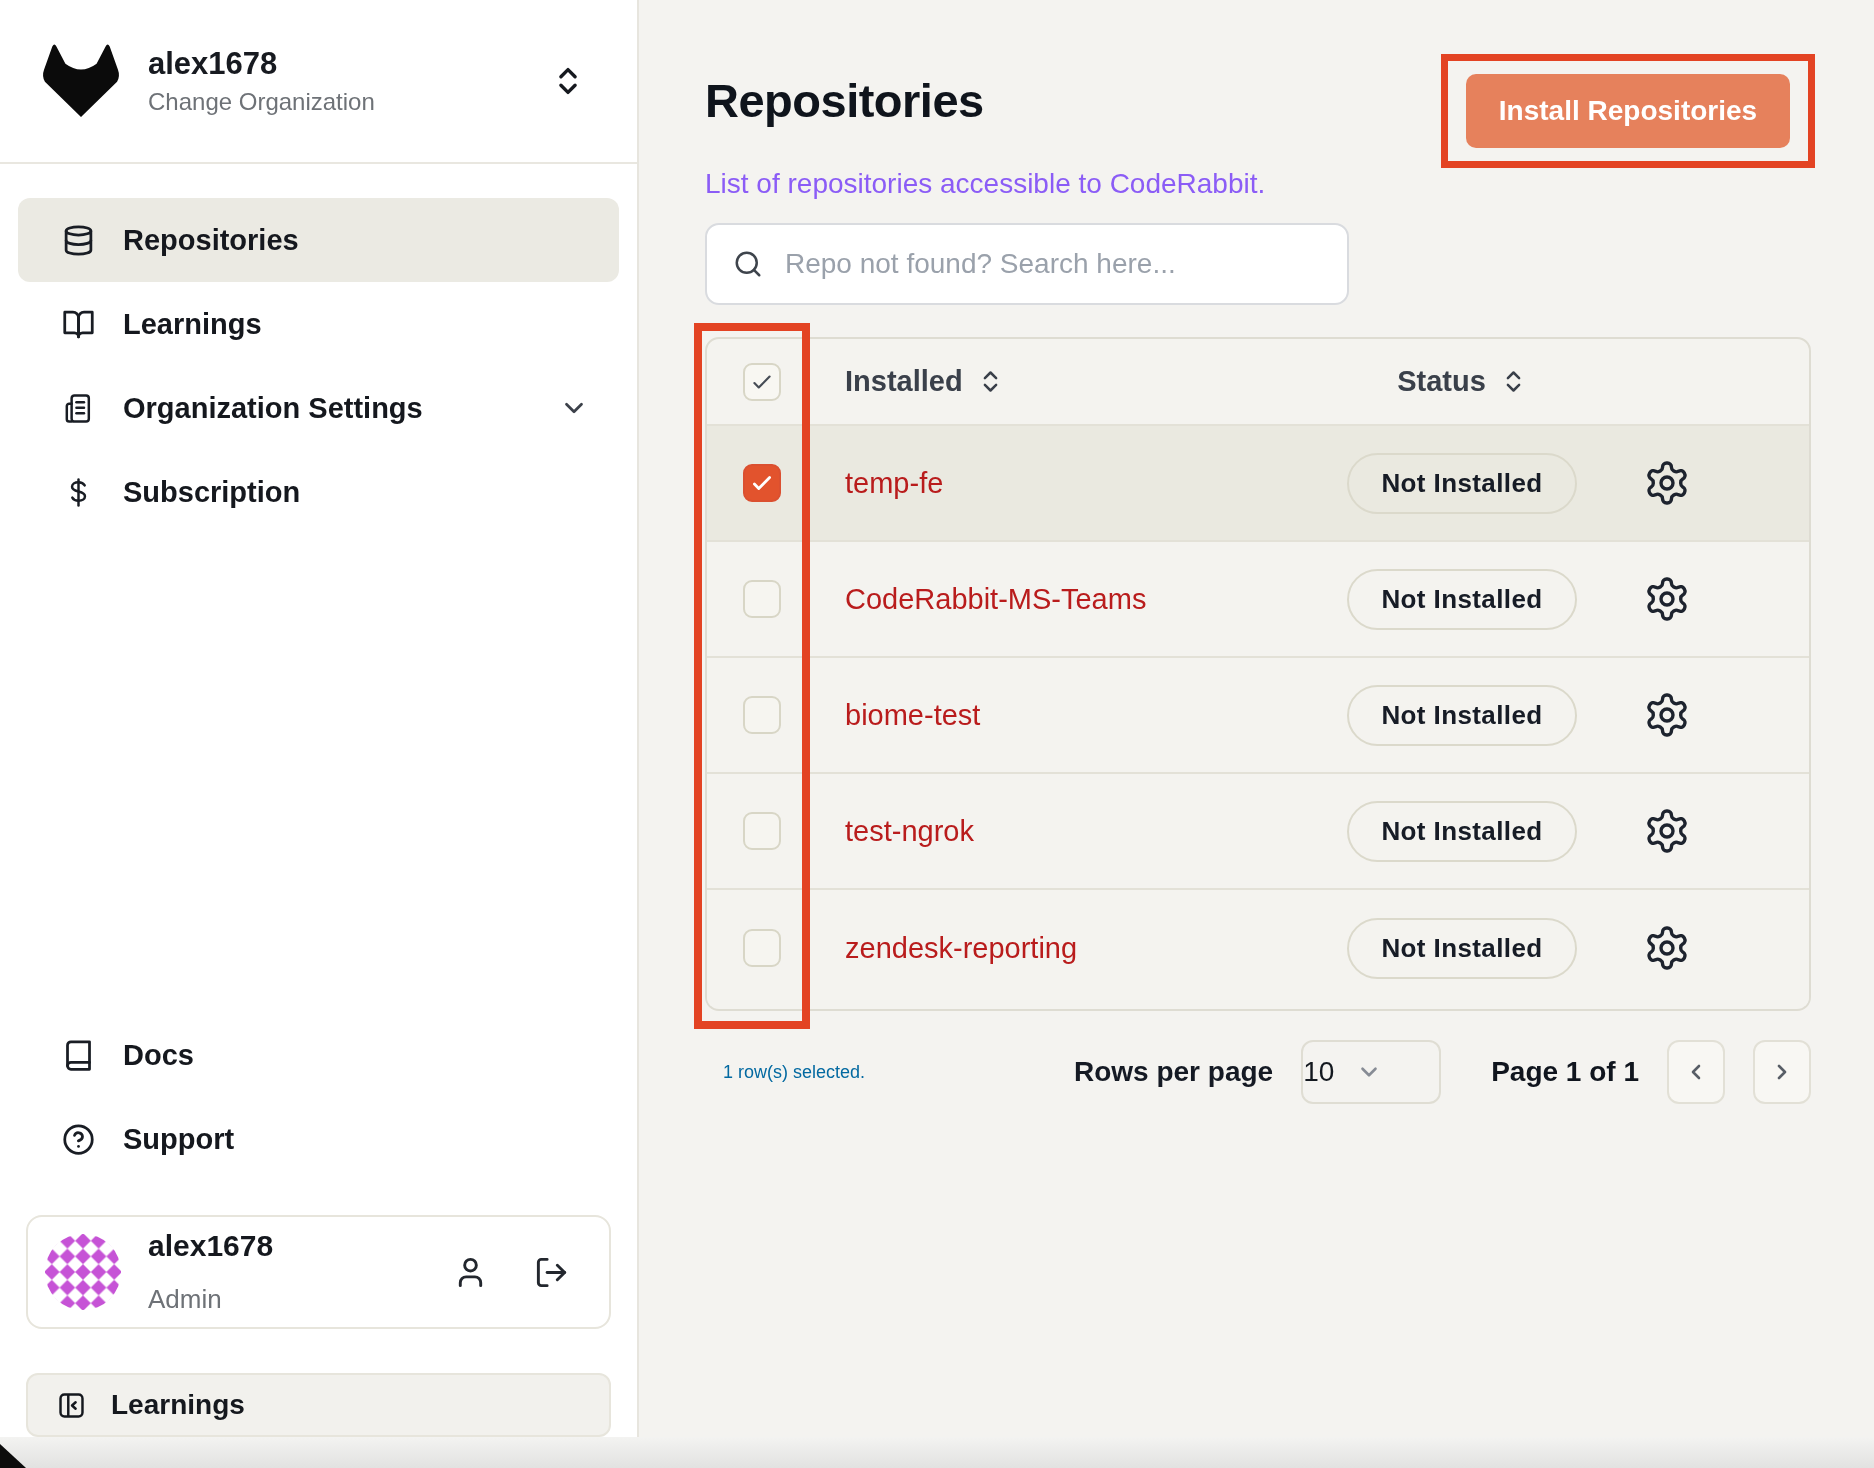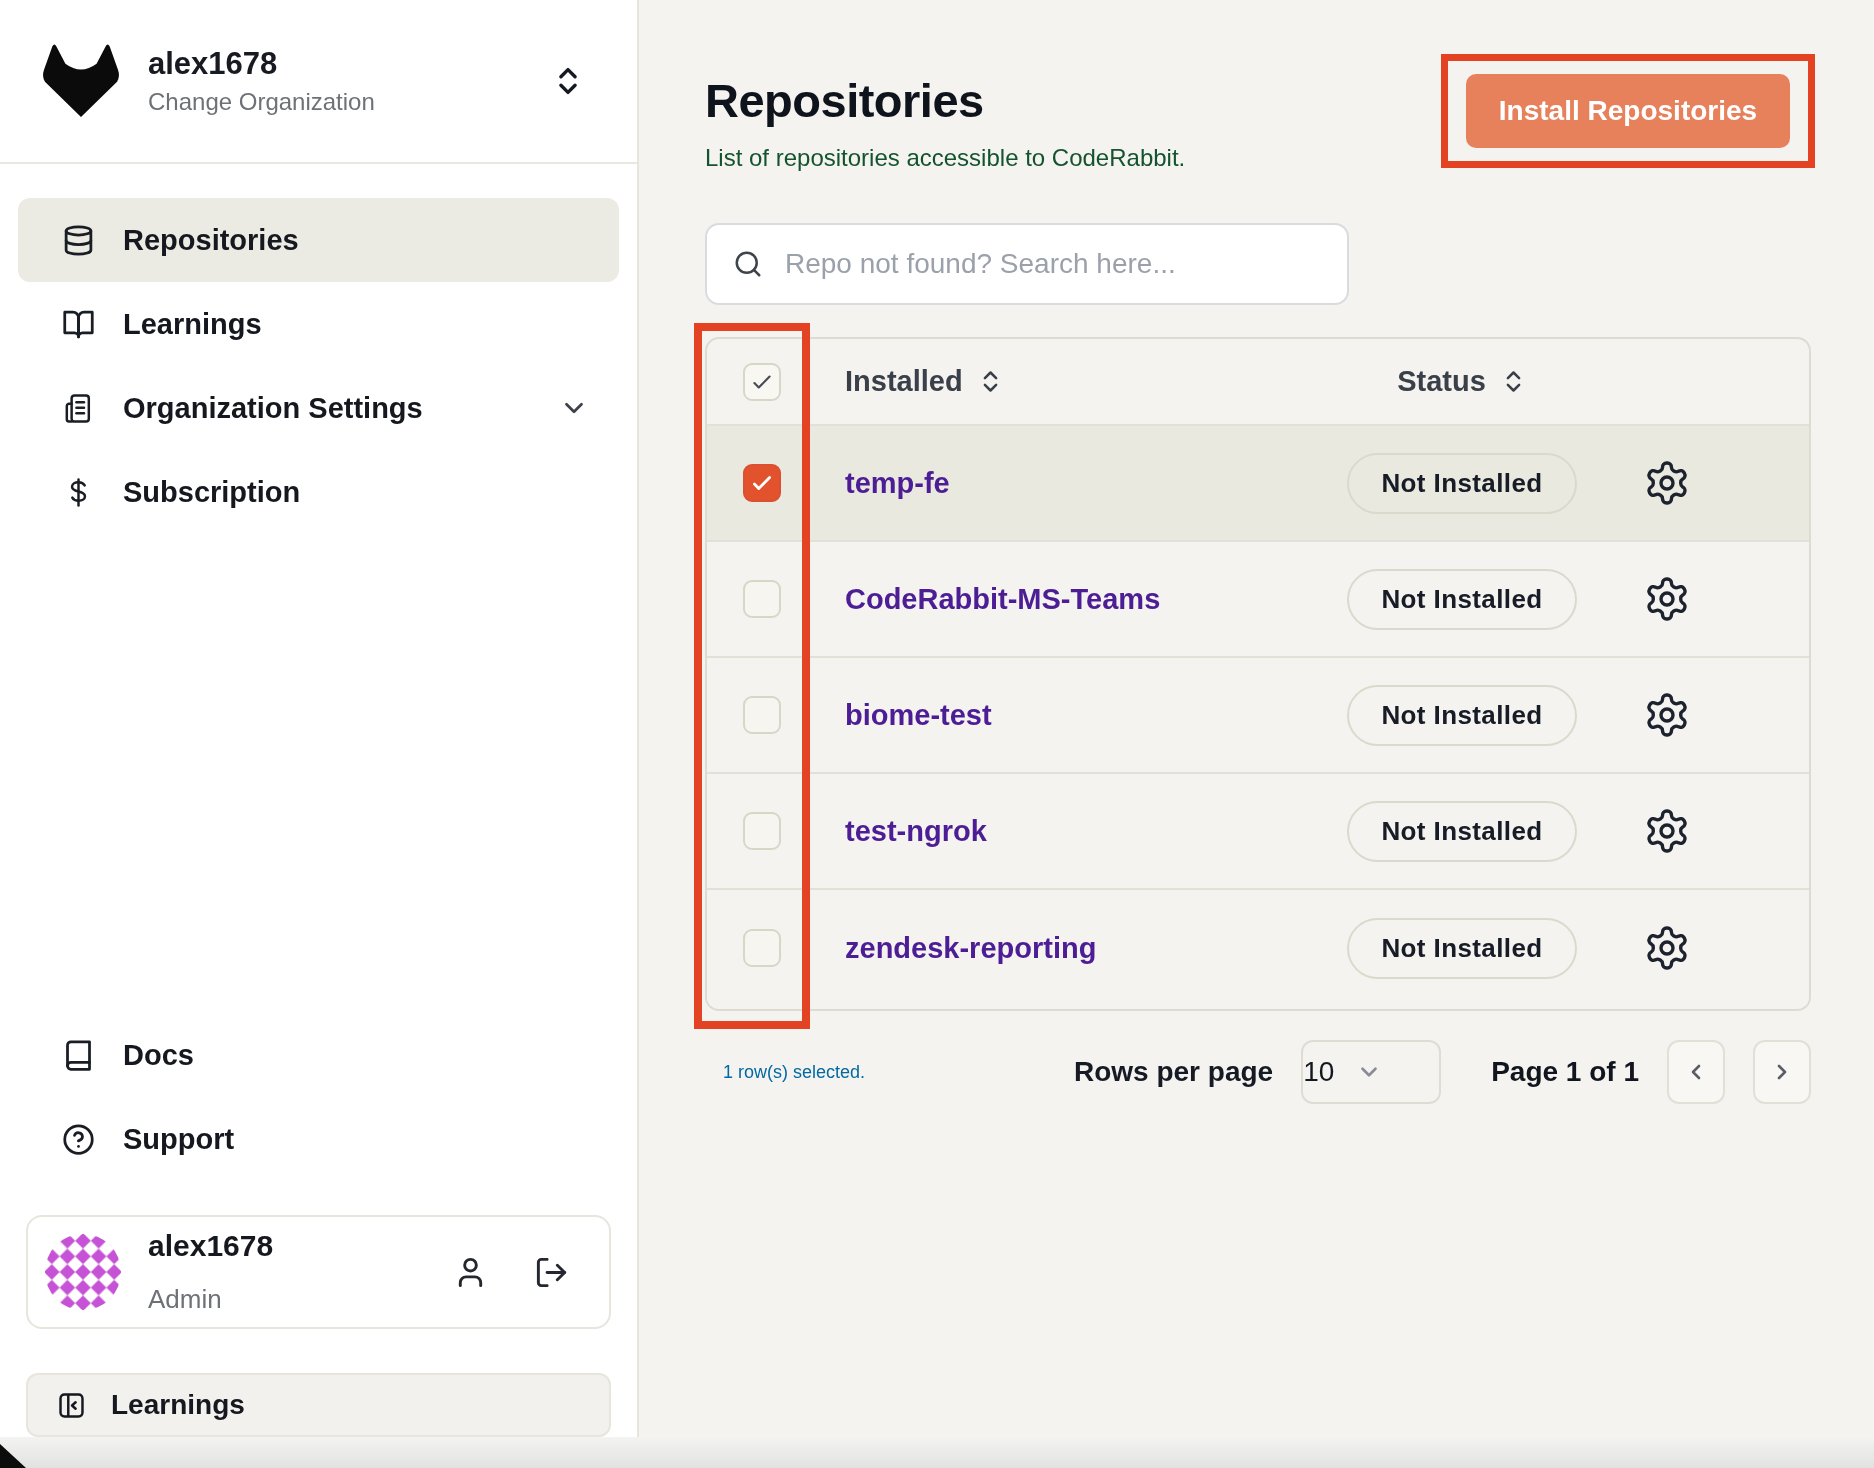--- a/index.html
+++ b/index.html
@@ -37,21 +37,21 @@
 
   .collapse-bar{margin:44px 26px 0;height:64px;background:#f2f1ed;border:2px solid #e7e5dc;
                 border-radius:12px;display:flex;align-items:center;gap:24px;padding:0 28px;
                 font-size:28px;font-weight:600;color:#15181e;cursor:pointer;}
   .collapse-icon{width:31px;height:31px;color:#15181e;}
 
   
   .main{position:absolute;left:641px;top:0;width:1233px;height:1437px;}
   .page-title{position:absolute;left:64px;top:42px;font-size:47px;font-weight:800;
               letter-spacing:-0.5px;color:#0f141c;}
-  .page-subtitle{position:absolute;left:64px;top:120px;font-size:24px;color:#14532d;}
+  .page-subtitle{position:absolute;left:64px;top:140px;font-size:28px;color:#8b5cf6;}
 
   .install-annotation{position:absolute;left:800px;top:54px;width:374px;height:114px;
                       border:7px solid #e34323;display:flex;align-items:center;justify-content:center;}
   .install-btn{width:324px;height:74px;background:#e6815c;border:none;border-radius:10px;
                color:#fff;font-size:28px;font-weight:700;cursor:pointer;
                font-family:"Liberation Sans",sans-serif;}
 
   .search-box{position:absolute;left:64px;top:223px;width:644px;height:82px;background:#fff;
               border:2px solid #d9dbdf;border-radius:14px;display:flex;align-items:center;
               padding:0 26px;gap:20px;}
@@ -73,21 +73,21 @@
   .trow.selected{background:#eae9e0;}
   .cell-check{display:flex;justify-content:center;}
   .checkbox{width:38px;height:38px;border-radius:9px;display:flex;align-items:center;
             justify-content:center;cursor:pointer;}
   .checkbox.unchecked{background:#f6f5f0;border:2px solid #d8d6c6;}
   .checkbox.checked{background:#e2532d;border:2px solid #db5030;}
   .checkbox.header{background:#f8f7f2;border:2px solid #d8d6c6;}
   .checkbox svg{width:26px;height:26px;}
   .checkbox.checked svg{color:#fff;}
   .checkbox.header svg{color:#464c55;}
-  .repo-name{font-size:29px;font-weight:700;color:#4c1d95;padding-left:28px;}
+  .repo-name{font-size:29px;font-weight:400;color:#b91c1c;padding-left:28px;}
   .badge{display:inline-block;padding:13px 32px;border:2px solid #dbd9cb;border-radius:999px;
          background:transparent;font-size:26px;font-weight:700;color:#171c26;letter-spacing:0.4px;}
   .cell-gear{display:flex;justify-content:flex-start;padding-left:16px;}
   .gear-btn{background:none;border:none;padding:0;cursor:pointer;width:48px;height:48px;color:#1d232e;}
   .gear-btn svg{width:48px;height:48px;}
 
   .column-annotation{position:absolute;left:53px;top:323px;width:116px;height:706px;
                      border:8px solid #e34323;pointer-events:none;}
 
   .table-footer{position:absolute;left:64px;top:1040px;width:1106px;height:64px;

